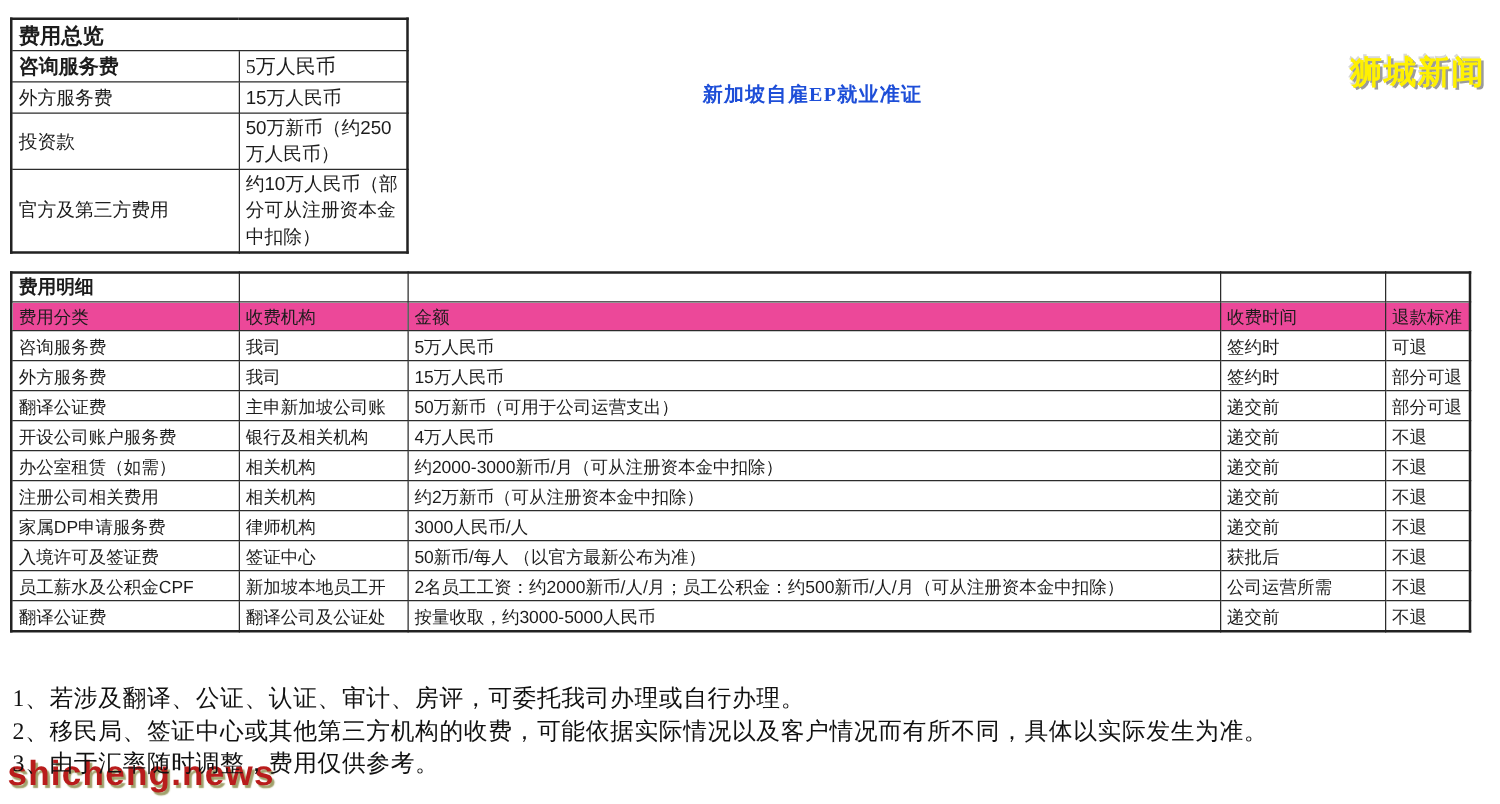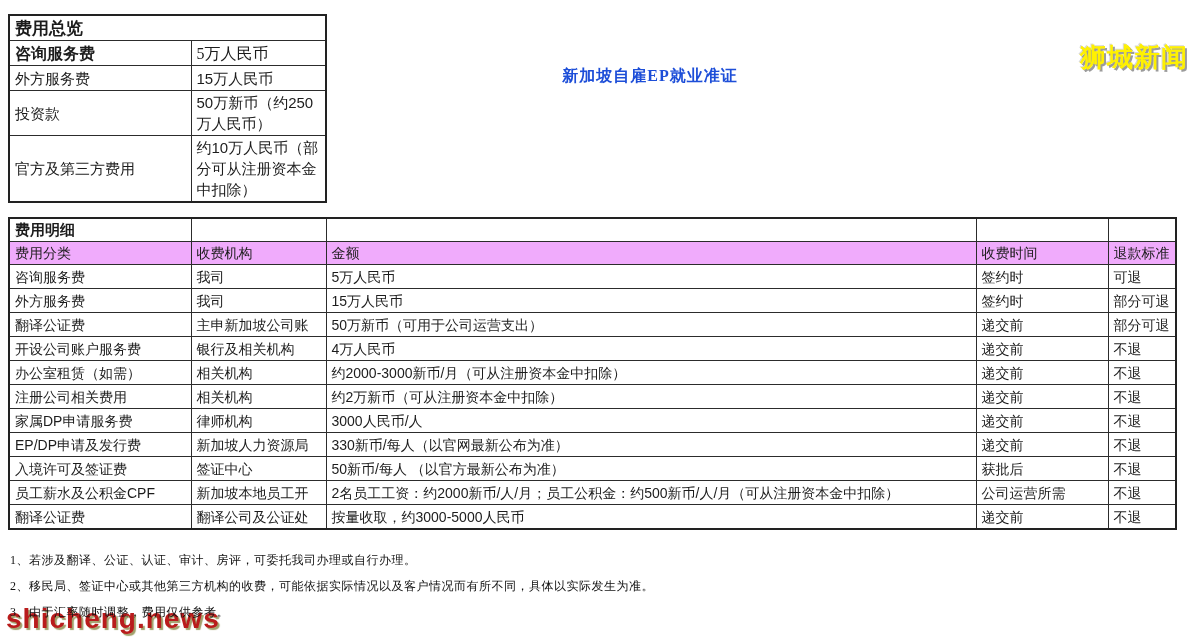--- a/index.html
+++ b/index.html
@@ -32,25 +32,25 @@
   .logo{
     position:absolute;top:13px;left:1070px;width:128px;text-align:center;
     font-family:"Liberation Serif",serif;font-weight:bold;font-size:26px;
     color:#fff100;text-shadow:2px 2px 0 #9b9b9b,-1px -1px 0 #d8d8d8;
     letter-spacing:1px;white-space:nowrap;margin-top:27px;
   }
   
   .detail{position:absolute;left:8px;top:217px;width:1167px;border:2px solid #222;}
   .detail td{height:21px;}
   .detail .dt-title td{font-weight:bold;font-size:15px;height:20px;}
-  .detail .dt-head td{background:#f0abfc;height:20px;}
+  .detail .dt-head td{background:#ec4899;height:20px;}
   
   .notes{position:absolute;left:10px;top:547px;width:1150px;z-index:2;}
   .note{
-    font-family:"Liberation Serif",serif;font-size:12px;line-height:26px;
+    font-family:"Liberation Serif",serif;font-size:19px;line-height:26px;
     letter-spacing:0.5px;color:#111;white-space:nowrap;
   }
   
   .watermark{
     position:absolute;left:6px;top:603px;z-index:1;
     font-family:"Liberation Sans",sans-serif;font-size:28px;font-weight:bold;
     color:#b91c1c;text-shadow:2px 2px 1px #a0a06a;letter-spacing:1px;
   }
 </style>
 </head>
@@ -154,27 +154,20 @@
         <td>不退</td>
       </tr>
       <tr>
         <td>家属DP申请服务费</td>
         <td>律师机构</td>
         <td>3000人民币/人</td>
         <td>递交前</td>
         <td>不退</td>
       </tr>
       <tr>
-        <td>EP/DP申请及发行费</td>
-        <td>新加坡人力资源局</td>
-        <td>330新币/每人（以官网最新公布为准）</td>
-        <td>递交前</td>
-        <td>不退</td>
-      </tr>
-      <tr>
         <td>入境许可及签证费</td>
         <td>签证中心</td>
         <td>50新币/每人 （以官方最新公布为准）</td>
         <td>获批后</td>
         <td>不退</td>
       </tr>
       <tr>
         <td>员工薪水及公积金CPF</td>
         <td>新加坡本地员工开</td>
         <td>2名员工工资：约2000新币/人/月；员工公积金：约500新币/人/月（可从注册资本金中扣除）</td>

